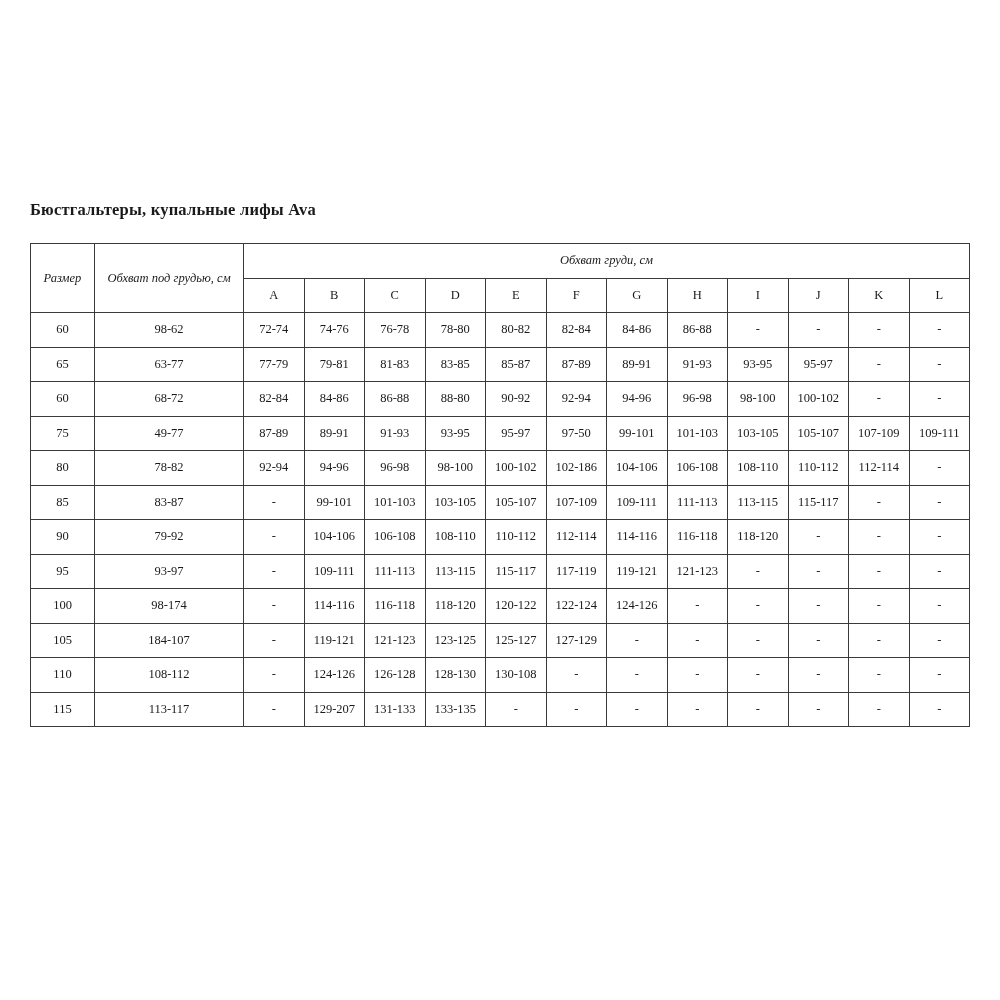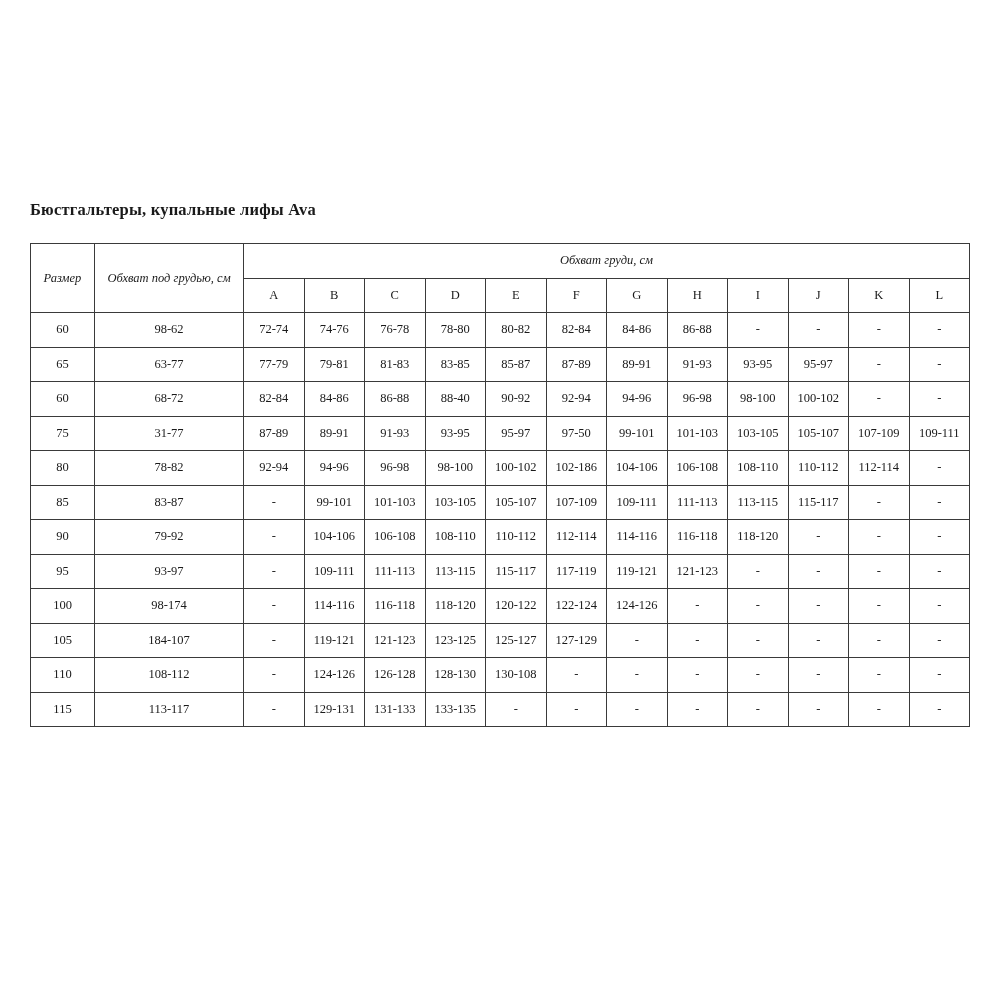--- a/index.html
+++ b/index.html
@@ -133,33 +133,33 @@
           <td>95-97</td>
           <td>-</td>
           <td>-</td>
         </tr>
         <tr>
           <td>60</td>
           <td>68-72</td>
           <td>82-84</td>
           <td>84-86</td>
           <td>86-88</td>
-          <td>88-40</td>
+          <td>88-80</td>
           <td>90-92</td>
           <td>92-94</td>
           <td>94-96</td>
           <td>96-98</td>
           <td>98-100</td>
           <td>100-102</td>
           <td>-</td>
           <td>-</td>
         </tr>
         <tr>
           <td>75</td>
-          <td>31-77</td>
+          <td>49-77</td>
           <td>87-89</td>
           <td>89-91</td>
           <td>91-93</td>
           <td>93-95</td>
           <td>95-97</td>
           <td>97-50</td>
           <td>99-101</td>
           <td>101-103</td>
           <td>103-105</td>
           <td>105-107</td>
@@ -275,21 +275,21 @@
           <td>-</td>
           <td>-</td>
           <td>-</td>
           <td>-</td>
           <td>-</td>
         </tr>
         <tr>
           <td>115</td>
           <td>113-117</td>
           <td>-</td>
-          <td>129-131</td>
+          <td>129-207</td>
           <td>131-133</td>
           <td>133-135</td>
           <td>-</td>
           <td>-</td>
           <td>-</td>
           <td>-</td>
           <td>-</td>
           <td>-</td>
           <td>-</td>
           <td>-</td>

